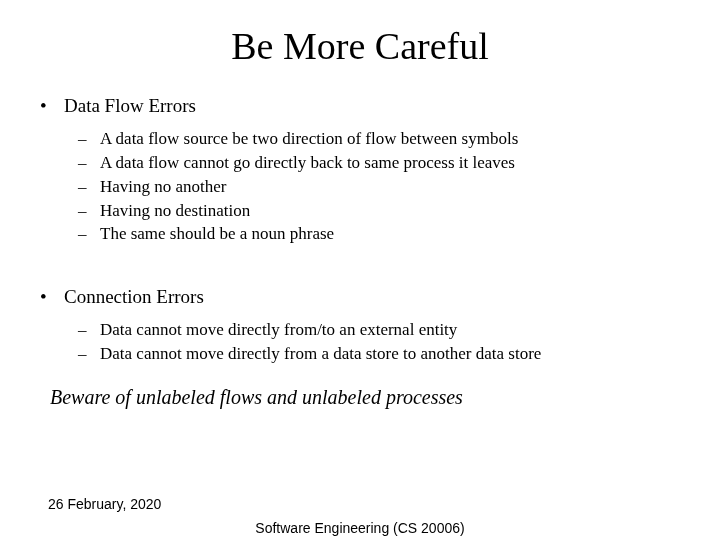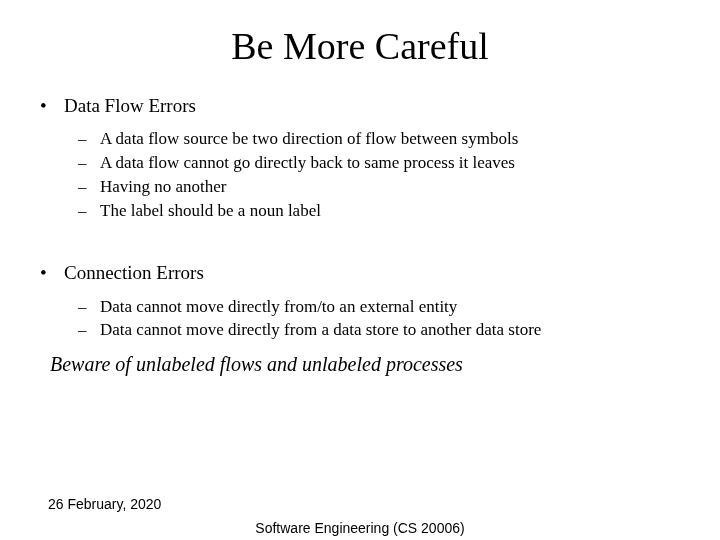--- a/index.html
+++ b/index.html
@@ -7,41 +7,42 @@
   .slide { position: relative; width: 720px; height: 540px; }
   .title { text-align: center; font-size: 38px; font-weight: 400; padding-top: 24px; }
   .content { padding: 26px 27px 0 34px; font-size: 19px; line-height: 1.28; }
   ul.level1 { list-style: none; }
   ul.level1 > li { position: relative; padding-left: 30px; margin-bottom: 10px; }
   ul.level1 > li::before { content: "•"; position: absolute; left: 6px; top: 0; font-size: 19px; }
   ul.level2 { list-style: none; margin-top: 10px; font-size: 17px; }
   ul.level2 > li { position: relative; padding-left: 36px; margin-bottom: 2px; }
   ul.level2 > li::before { content: "–"; position: absolute; left: 14px; top: 0; }
   .gap { height: 30px; }
-  .beware { font-style: italic; font-size: 20px; padding-left: 16px; margin-top: 11px; }
+  .beware { font-style: italic; font-size: 20px; padding-left: 16px; margin-top: 20px; }
   .footer { position: absolute; bottom: 20px; left: 0; width: 720px; font-family: Arial, Helvetica, sans-serif; font-size: 14px; }
   .footer-date { position: absolute; left: 36px; bottom: 8px; margin-left: 12px; }
   .footer-course { position: absolute; left: 0; width: 720px; text-align: center; line-height: 1.25; }
 </style>
 </head>
 <body>
 
 <div class="slide">
 
   <h1 class="title">Be More Careful</h1>
 
   <div class="content">
     <ul class="level1">
       <li>
         <span>Data Flow Errors</span>
         <ul class="level2">
           <li>A data flow source be two direction of flow between symbols</li>
           <li>A data flow cannot go directly back to same process it leaves</li>
           <li>Having no another</li>
-          <li>The label should be a noun label</li>
+          <li>Having no destination</li>
+          <li>The same should be a noun phrase</li>
         </ul>
       </li>
     </ul>
 
     <div class="gap"></div>
 
     <ul class="level1">
       <li>
         <span>Connection Errors</span>
         <ul class="level2">

